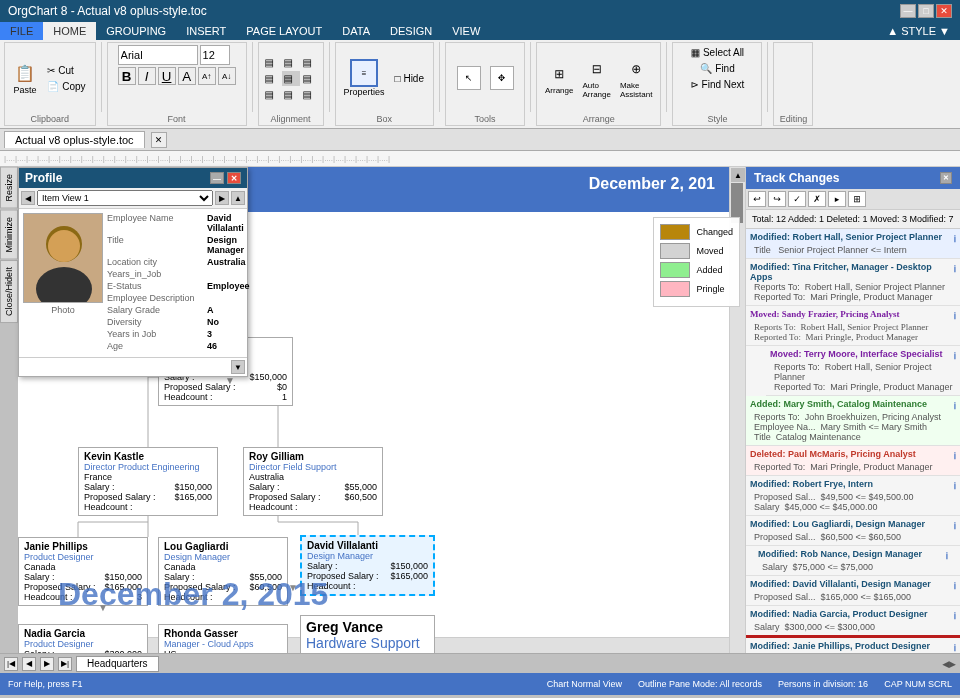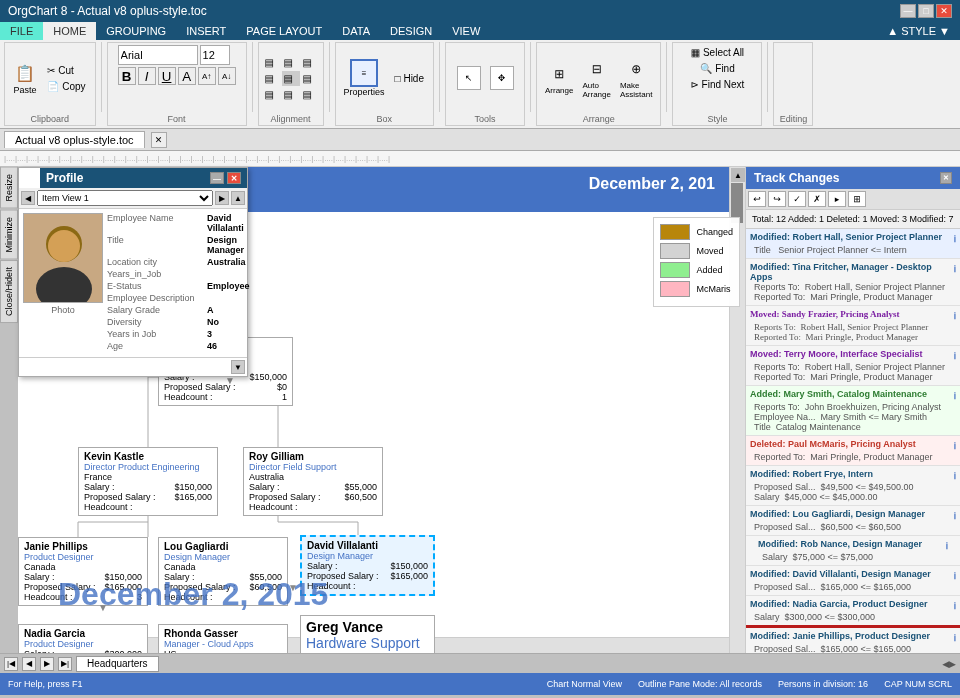--- a/index.html
+++ b/index.html
@@ -6,39 +6,39 @@
     body { font-family: 'Segoe UI', Arial, sans-serif; font-size: 11px; background: #c0c0c0; overflow: hidden; width: 960px; height: 698px; }
 
     
     #title-bar { background: #1a5276; color: white; height: 22px; display: flex; align-items: center; justify-content: space-between; padding: 0 8px; font-size: 12px; }
     .title-btn { width: 16px; height: 14px; background: #ccc; border: 1px solid #999; font-size: 9px; display: flex; align-items: center; justify-content: center; cursor: pointer; }
 
     
     #ribbon { background: #f0f0f0; border-bottom: 1px solid #aaa; }
     #ribbon-tabs { display: flex; background: #1a5276; }
     .ribbon-tab { padding: 3px 10px; color: white; font-size: 11px; cursor: pointer; }
-    .ribbon-tab.active { background: #5eead4; color: #333; }
+    .ribbon-tab.active { background: #3b82f6; color: #333; }
     #ribbon-content { display: flex; align-items: stretch; padding: 2px 4px; height: 88px; gap: 2px; }
     .ribbon-group { border: 1px solid #ccc; padding: 2px 4px; display: flex; flex-direction: column; align-items: center; min-width: 50px; position: relative; }
     .ribbon-group-label { font-size: 9px; color: #666; position: absolute; bottom: 1px; left: 0; right: 0; text-align: center; }
     .ribbon-group-content { display: flex; flex-wrap: wrap; gap: 1px; align-items: center; flex: 1; padding-bottom: 12px; }
     .ribbon-btn { display: flex; flex-direction: column; align-items: center; padding: 2px 3px; cursor: pointer; border: 1px solid transparent; font-size: 9px; min-width: 28px; }
     .ribbon-btn .icon { width: 24px; height: 24px; display: flex; align-items: center; justify-content: center; font-size: 16px; }
     .ribbon-btn-small { padding: 1px 4px; cursor: pointer; border: 1px solid transparent; font-size: 10px; display: flex; align-items: center; gap: 2px; }
 
     
     #tab-bar { background: #e0e0e0; border-bottom: 1px solid #aaa; display: flex; align-items: center; padding: 0 4px; height: 22px; }
     .doc-tab { padding: 2px 10px; background: white; border: 1px solid #aaa; border-bottom: none; font-size: 11px; cursor: pointer; margin-right: 2px; }
 
     
     #ruler { background: #f5f5f5; border-bottom: 1px solid #ccc; height: 16px; display: flex; align-items: center; padding: 0 4px; font-size: 8px; color: #666; overflow: hidden; }
 
     
     #profile-panel { width: 235px; background: white; border: 1px solid #aaa; position: absolute; top: 150px; left: 30px; z-index: 100; box-shadow: 2px 2px 5px rgba(0,0,0,0.3); }
-    #profile-header { background: #1a5276; color: white; padding: 3px 6px; display: flex; justify-content: space-between; align-items: center; font-size: 12px; font-weight: bold; margin-left: 21px; }
+    #profile-header { background: #1a5276; color: white; padding: 3px 6px; display: flex; justify-content: space-between; align-items: center; font-size: 12px; font-weight: bold; }
     .profile-row { display: flex; margin-bottom: 2px; }
     .profile-label { color: #666; min-width: 100px; font-size: 9px; }
     .profile-value { font-size: 9px; font-weight: bold; }
 
     
     #canvas-area { flex: 1; background: white; overflow: hidden; position: relative; }
 
     
     #track-panel { width: 210px; background: #f5f5f5; border-left: 1px solid #ccc; display: flex; flex-direction: column; height: 100%; overflow: hidden; }
     .track-item { padding: 3px 6px; border-bottom: 1px solid #e0e0e0; font-size: 9px; }
@@ -314,21 +314,21 @@
       <div class="legend-row">
         <div class="legend-box" style="background:#d3d3d3;"></div>
         <span>Moved</span>
       </div>
       <div class="legend-row">
         <div class="legend-box" style="background:#90ee90;"></div>
         <span>Added</span>
       </div>
       <div class="legend-row">
         <div class="legend-box" style="background:#ffb6c1;"></div>
-        <span>McMaris</span>
+        <span>Pringle</span>
       </div>
     </div>
 
     <svg id="connectors" style="position:absolute;top:0;left:0;width:100%;height:100%;pointer-events:none;z-index:1;">
 
       <line x1="200" y1="195" x2="200" y2="210" stroke="#aaa" stroke-width="1"></line>
       <line x1="200" y1="210" x2="130" y2="210" stroke="#aaa" stroke-width="1"></line>
       <line x1="130" y1="210" x2="130" y2="280" stroke="#aaa" stroke-width="1"></line>
 
       <line x1="200" y1="210" x2="260" y2="210" stroke="#aaa" stroke-width="1"></line>
@@ -546,21 +546,21 @@
         <div style="display:flex;justify-content:space-between;font-weight:bold;color:#7b1fa2;font-size:9px;">
           <span>Moved: Sandy Frazier, Pricing Analyst</span>
           <span style="color:#4472c4;cursor:pointer;">ℹ</span>
         </div>
         <div style="color:#555;font-size:9px;padding-left:4px;">
           <div>Reports To: &nbsp;Robert Hall, Senior Project Planner</div>
           <div>Reported To: &nbsp;Mari Pringle, Product Manager</div>
         </div>
       </div>
 
-      <div class="track-item" style="padding:3px 4px;border-bottom:1px solid #e0e0e0;">
+      <div class="track-item" style="padding:3px 4px;border-bottom:1px solid #e0e0e0;margin-left:20px;">
         <div style="display:flex;justify-content:space-between;font-weight:bold;color:#7b1fa2;font-size:9px;">
           <span>Moved: Terry Moore, Interface Specialist</span>
           <span style="color:#4472c4;cursor:pointer;">ℹ</span>
         </div>
         <div style="color:#555;font-size:9px;padding-left:4px;">
           <div>Reports To: &nbsp;Robert Hall, Senior Project Planner</div>
           <div>Reported To: &nbsp;Mari Pringle, Product Manager</div>
         </div>
       </div>
 

